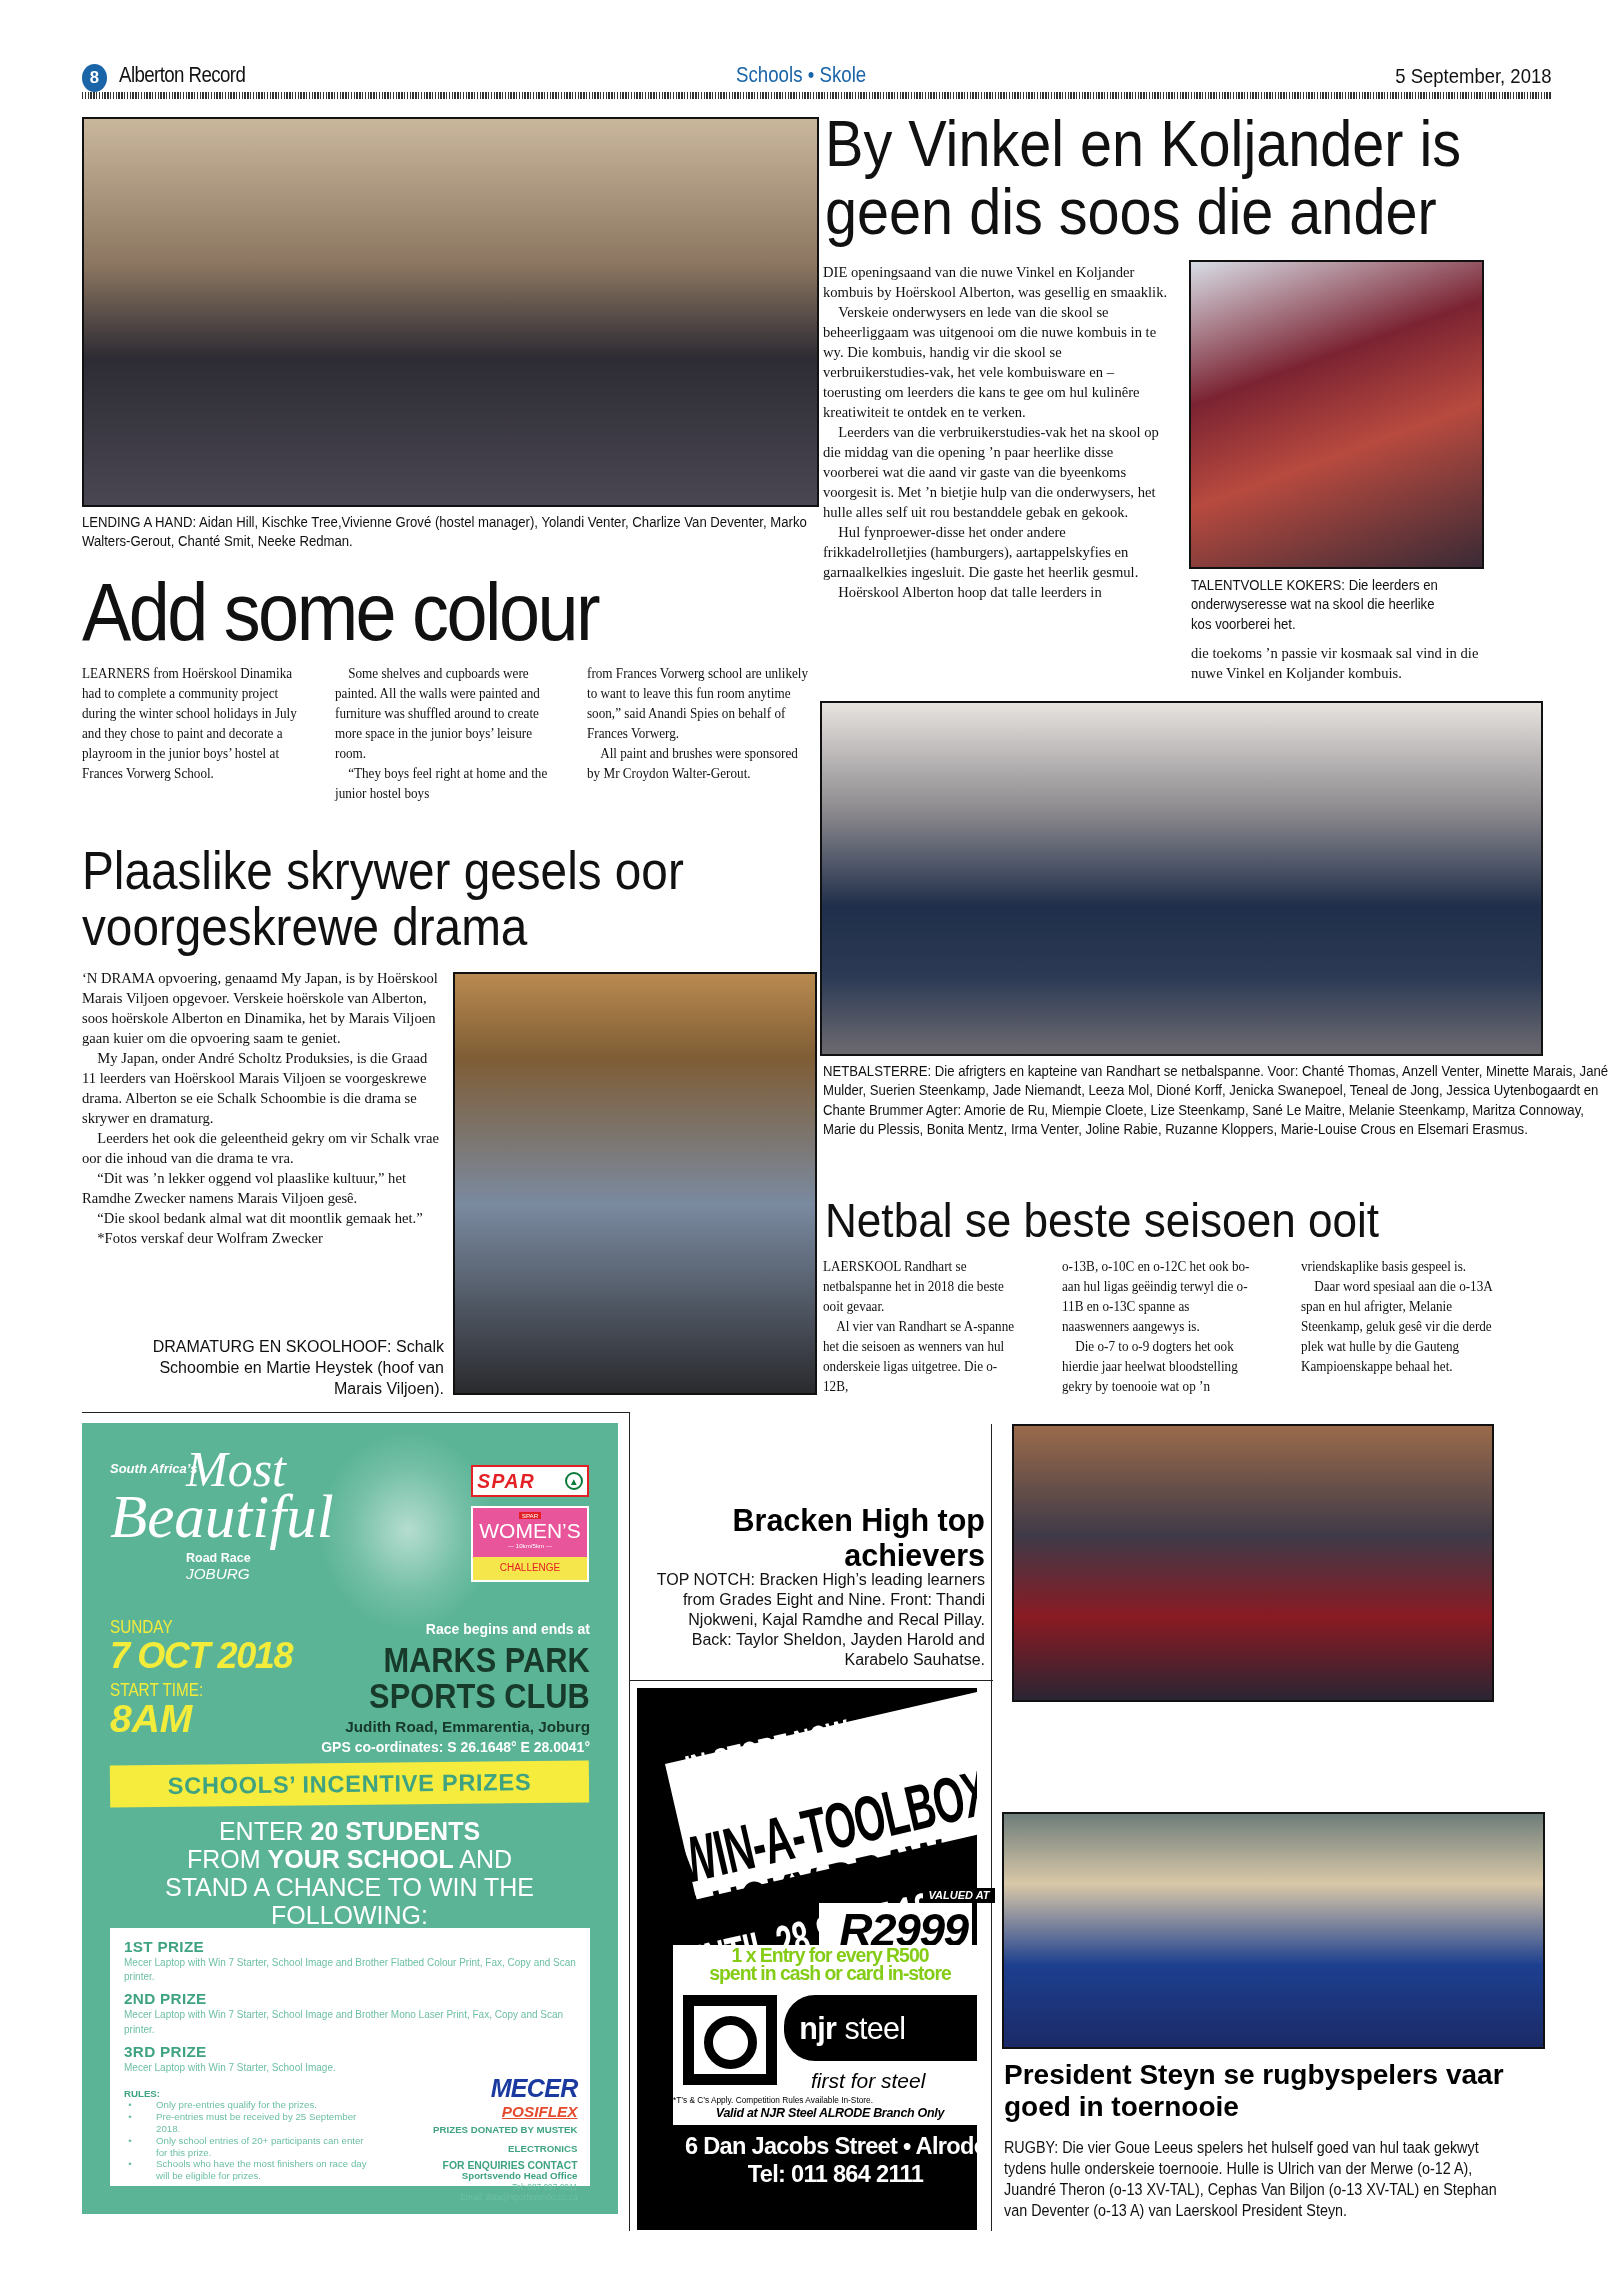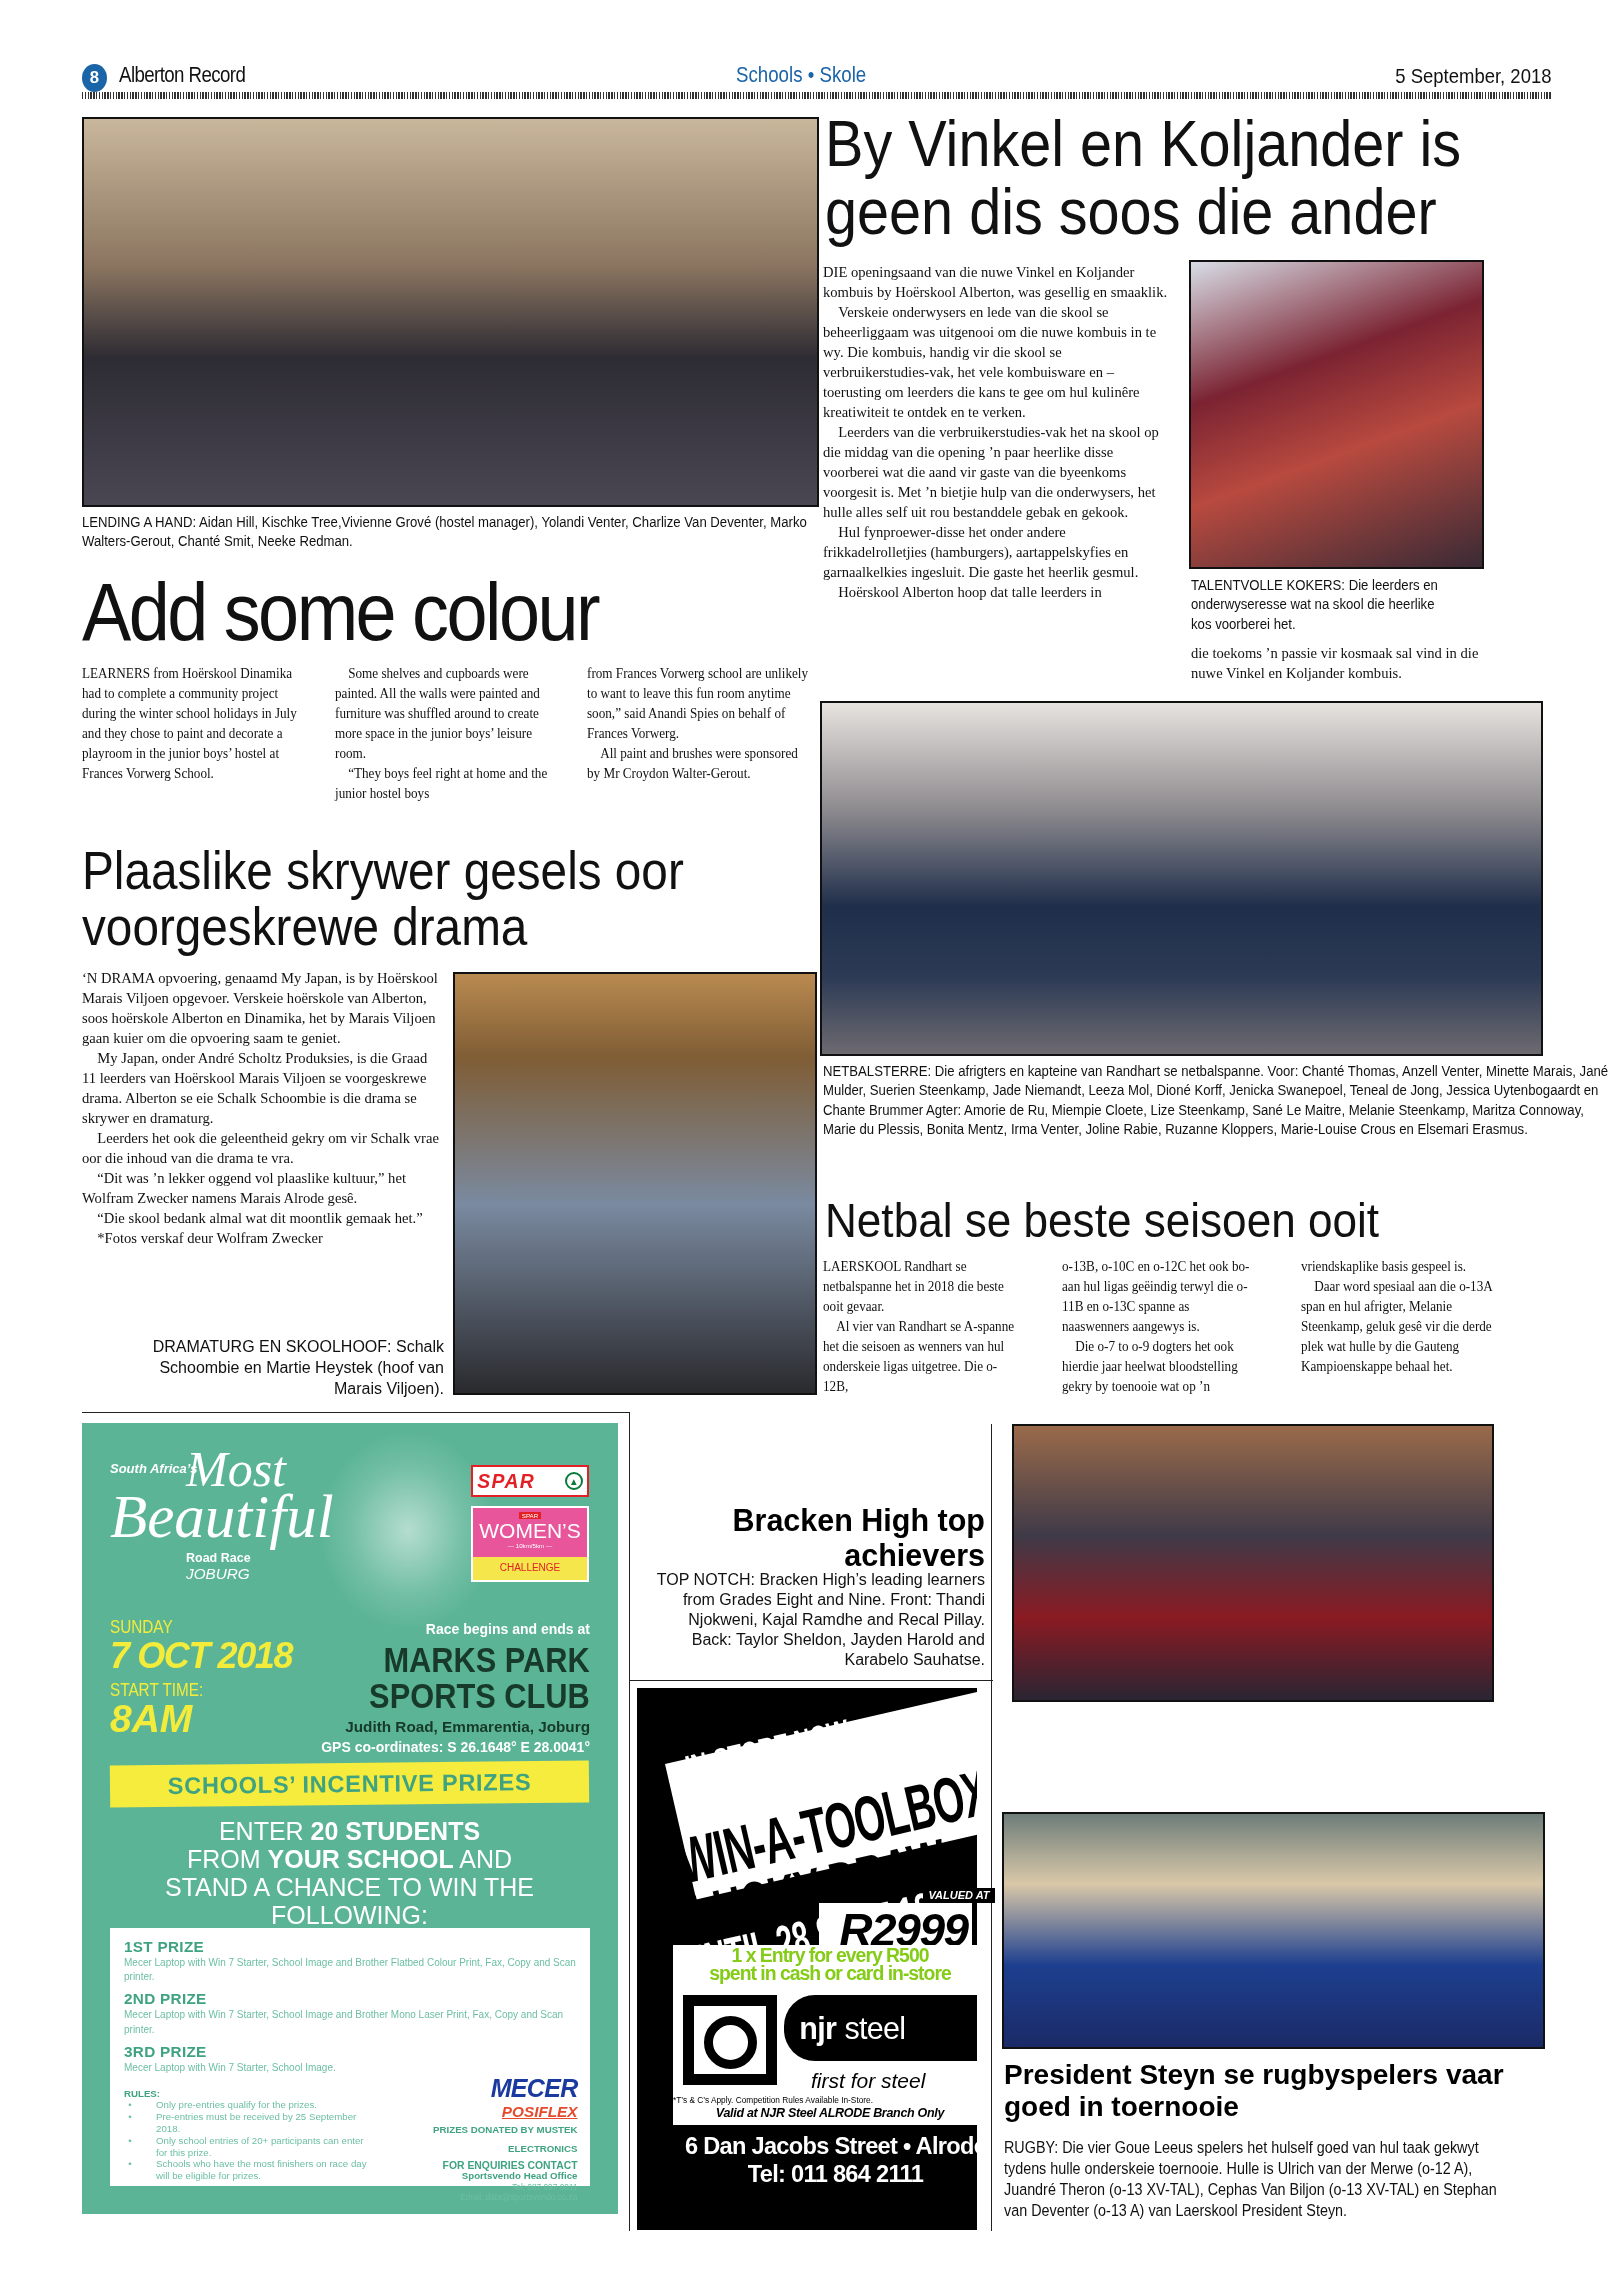--- a/index.html
+++ b/index.html
@@ -176,21 +176,21 @@
 <div class="abs body condensed col-colour-3">
   <p>from Frances Vorwerg school are unlikely to want to leave this fun room anytime soon,” said Anandi Spies on behalf of Frances Vorwerg.</p>
   <p>All paint and brushes were sponsored by Mr Croydon Walter-Gerout.</p>
 </div>
 
 <h1 class="abs h-light h-plaas">Plaaslike skrywer gesels oor voorgeskrewe drama</h1>
 <div class="abs body col-drama">
   <p>‘N DRAMA opvoering, genaamd My Japan, is by Hoërskool Marais Viljoen opgevoer. Verskeie hoërskole van Alberton, soos hoërskole Alberton en Dinamika, het by Marais Viljoen gaan kuier om die opvoering saam te geniet.</p>
   <p>My Japan, onder André Scholtz Produksies, is die Graad 11 leerders van Hoërskool Marais Viljoen se voorgeskrewe drama. Alberton se eie Schalk Schoombie is die drama se skrywer en dramaturg.</p>
   <p>Leerders het ook die geleentheid gekry om vir Schalk vrae oor die inhoud van die drama te vra.</p>
-  <p>“Dit was ’n lekker oggend vol plaaslike kultuur,” het Wolfram Zwecker namens Marais Alrode gesê.</p>
+  <p>“Dit was ’n lekker oggend vol plaaslike kultuur,” het Ramdhe Zwecker namens Marais Viljoen gesê.</p>
   <p>“Die skool bedank almal wat dit moontlik gemaak het.”</p>
   <p>*Fotos verskaf deur Wolfram Zwecker</p>
 </div>
 <div class="abs cap cap-drama">DRAMATURG EN SKOOLHOOF: Schalk Schoombie en Martie Heystek (hoof van Marais Viljoen).</div>
 
 <div class="abs cap narrow cap-netball">NETBALSTERRE: Die afrigters en kapteine van Randhart se netbalspanne. Voor: Chanté Thomas, Anzell Venter, Minette Marais, Jané Mulder, Suerien Steenkamp, Jade Niemandt, Leeza Mol, Dioné Korff, Jenicka Swanepoel, Teneal de Jong, Jessica Uytenbogaardt en Chante Brummer Agter: Amorie de Ru, Miempie Cloete, Lize Steenkamp, Sané Le Maitre, Melanie Steenkamp, Maritza Connoway, Marie du Plessis, Bonita Mentz, Irma Venter, Joline Rabie, Ruzanne Kloppers, Marie-Louise Crous en Elsemari Erasmus.</div>
 <h1 class="abs h-light h-netbal">Netbal se beste seisoen ooit</h1>
 <div class="abs body condensed col-netbal-1">
   <p>LAERSKOOL Randhart se netbalspanne het in 2018 die beste ooit gevaar.</p>
   <p>Al vier van Randhart se A-spanne het die seisoen as wenners van hul onderskeie ligas uitgetree. Die o-12B,</p>

